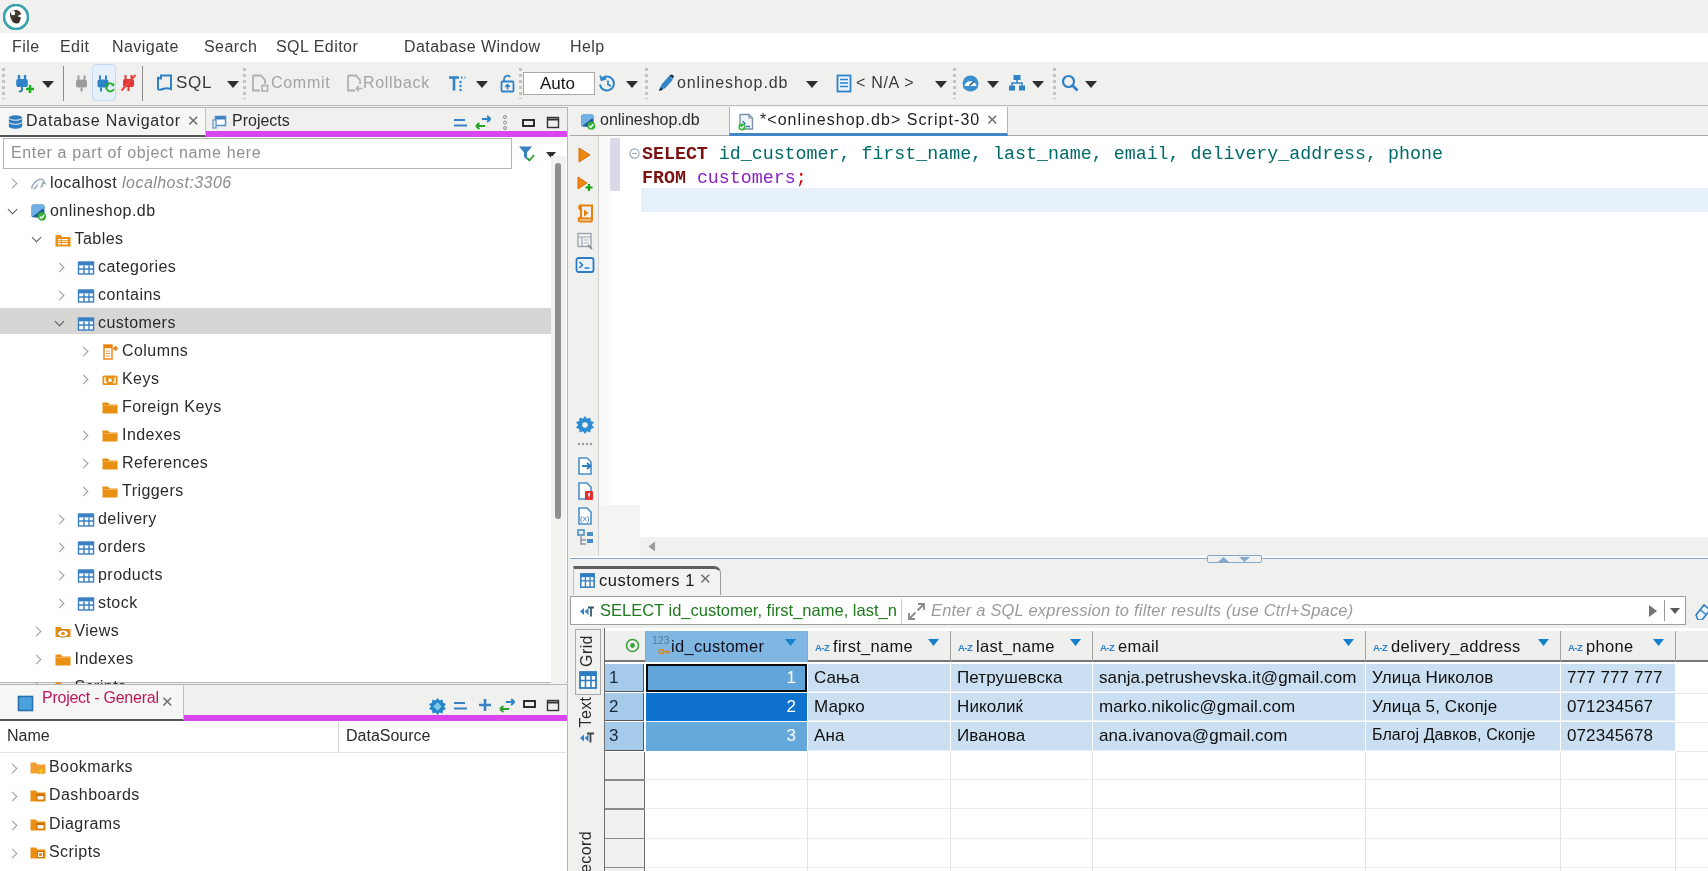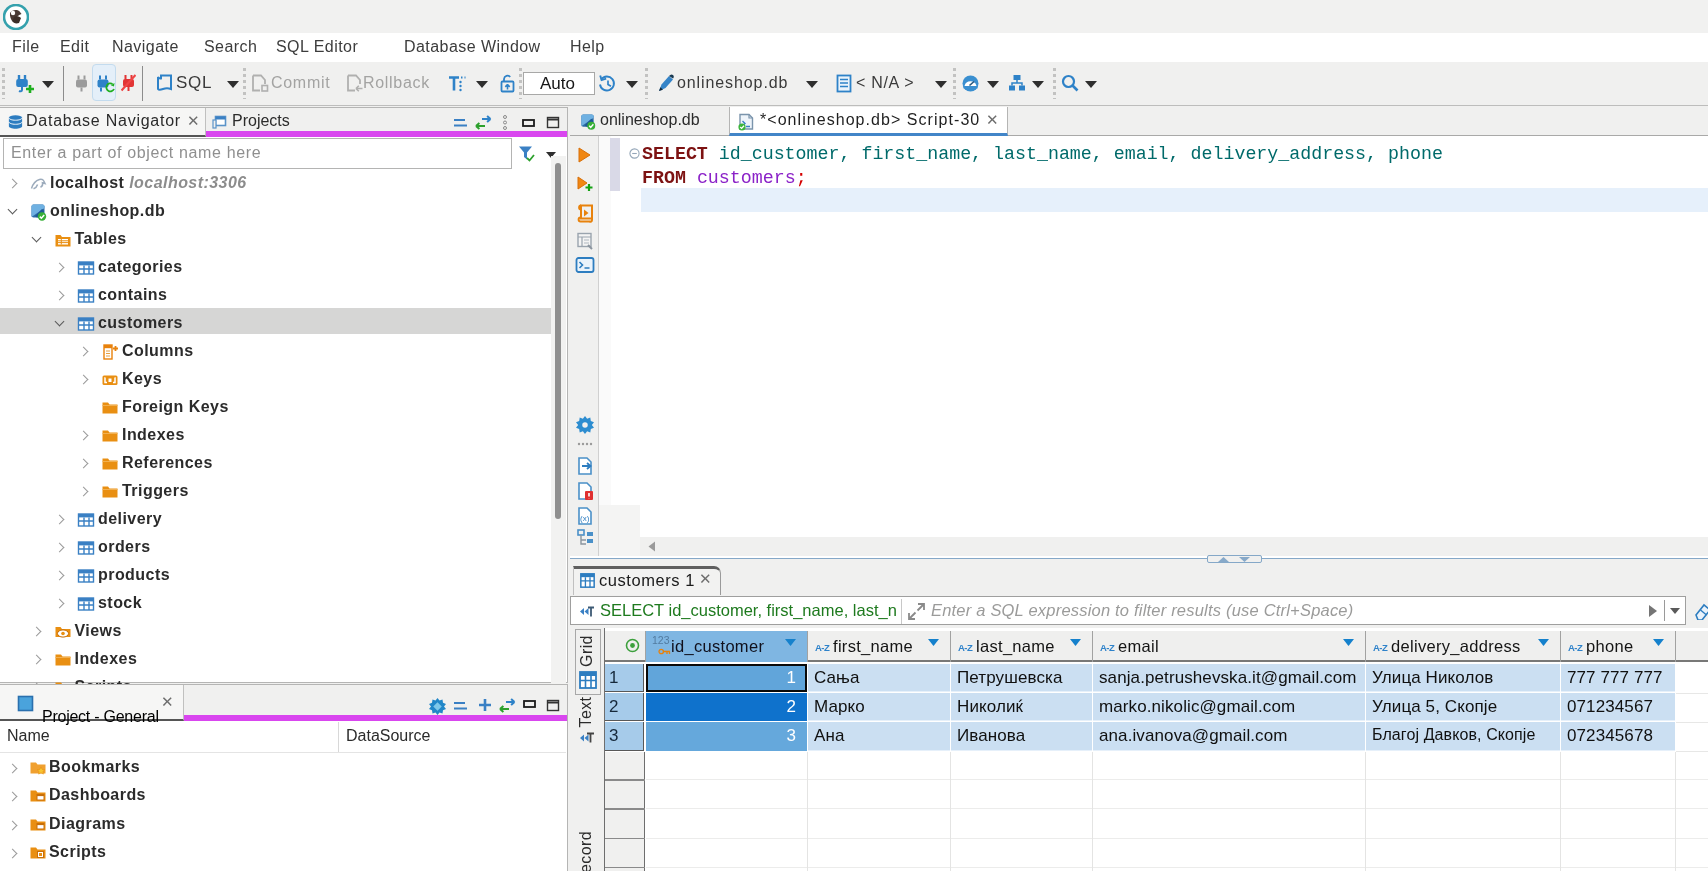--- a/index.html
+++ b/index.html
@@ -18,21 +18,21 @@
 .tbtxt { position:absolute; top:12px; font-size:16px; color:#3a3a3a; letter-spacing:0.7px; }
 .tbtxt.dis { color:#a3a3a2; }
 .tsep { position:absolute; top:7px; width:1px; height:28px; background:#c7c7c6; }
 .dsep { position:absolute; top:6px; width:2.5px; height:31px; background-image:repeating-linear-gradient(#c2c2c1 0 2.5px, transparent 2.5px 6px); }
 .drop { position:absolute; width:0; height:0; border-left:5px solid transparent; border-right:5px solid transparent; border-top:6px solid #2e2e2e; top:19px; }
 
 #navpanel { left:0; top:107px; width:568px; height:576px; background:#ffffff; border:1px solid #b5b5b4; border-left:none; }
 #projpanel { left:0; top:684px; width:568px; height:187px; background:#ffffff; border:1px solid #b5b5b4; border-left:none; border-bottom:none; }
 .viewtabbar { position:absolute; left:0; top:0; width:100%; height:29px; background:#f0f0ef; border-bottom:6px solid #d946ef;padding-left:31px; }
 .vtab-active { position:absolute; background:#f6f6f5; border-right:1px solid #c0c0bf; height:29px; }
-.rowlbl { position:absolute; font-size:16px; color:#2b2b2b; white-space:pre; letter-spacing:0.45px;font-weight:bold; }
+.rowlbl { position:absolute; font-size:16px; color:#2b2b2b; white-space:pre; letter-spacing:0.45px; }
 .gray { color:#8c8c8c; }
 .chev-c { position:absolute; width:7px; height:7px; border-right:1.6px solid #9a9a9a; border-top:1.6px solid #9a9a9a; transform:rotate(45deg); }
 .chev-e { position:absolute; width:7px; height:7px; border-right:1.8px solid #5a5a5a; border-bottom:1.8px solid #5a5a5a; transform:rotate(45deg); }
 
 #edittabs { left:570px; top:107px; width:1138px; height:29px; background:#f0f0ef; border-bottom:1px solid #a9a9a8; }
 #editor { left:570px; top:136px; width:1138px; height:420px; background:#ffffff; }
 #edtoolbar { left:570px; top:136px; width:29px; height:420px; background:#f0f0ef; border-right:1px solid #d0d0d0; }
 .codeline { position:absolute; left:72px; font-family:"Liberation Mono", monospace; font-size:18.3px; line-height:23.5px; white-space:pre; }
 .kw { color:#7d1212; font-weight:bold; }
 .ident { color:#006a6a; }
@@ -374,21 +374,21 @@
 <div class="abs" style="left:551px;top:48px;width:15px;height:528px;background:#f2f2f1"></div>
 <div class="abs" style="left:555px;top:55px;width:6px;height:356px;background:#8f8f8f;border-radius:3px"></div>
 </div>
 <div class="abs" id="projpanel">
   <div class="viewtabbar" style="height:36px">
     <div class="vtab-active" style="left:0;width:184px;height:36px;border-bottom:2px solid #555"></div>
     <rect></rect>
     <svg class="abs" style="left:17px;top:10px" width="17" height="17" viewBox="0 0 17 17">
       <rect x="1.5" y="1.5" width="14" height="14" fill="#4aa3dc" stroke="#2a70ae" stroke-width="1.6"></rect>
     </svg>
-    <span class="abs" style="left:42px;top:23px;font-size:16px;letter-spacing:-0.25px;color:#000000">Project - General</span>
+    <span class="abs" style="left:42px;top:4px;font-size:16px;letter-spacing:-0.25px;color:#be185d">Project - General</span>
     <span class="abs" style="left:161px;top:8px;font-size:15px;color:#6e6e6e">✕</span>
     <svg class="abs" style="left:429px;top:13px" width="17" height="17" viewBox="0 0 17 17">
       <path d="M8.5 0 l2 2.5 3 -1 .5 3.2 3 1.3 -2 2.5 2 2.5 -3 1.3 -.5 3.2 -3 -1 -2 2.5 -2 -2.5 -3 1 -.5 -3.2 -3 -1.3 2 -2.5 -2 -2.5 3 -1.3 .5 -3.2 3 1 Z" fill="#2287c8"></path>
       <rect x="5.5" y="5.5" width="6" height="6" transform="rotate(45 8.5 8.5)" fill="#7ec8ea"></rect>
     </svg>
     <svg class="abs" style="left:453px;top:16px" width="15" height="10" viewBox="0 0 15 10">
         <path d="M1 2 h11 M1 7.5 h13" stroke="#3a80c4" stroke-width="2.2"></path>
       </svg>
     <svg class="abs" style="left:478px;top:13px" width="14" height="14" viewBox="0 0 14 14">
         <path d="M7 1 v12 M1 7 h12" stroke="#3a80c4" stroke-width="2.6"></path>

